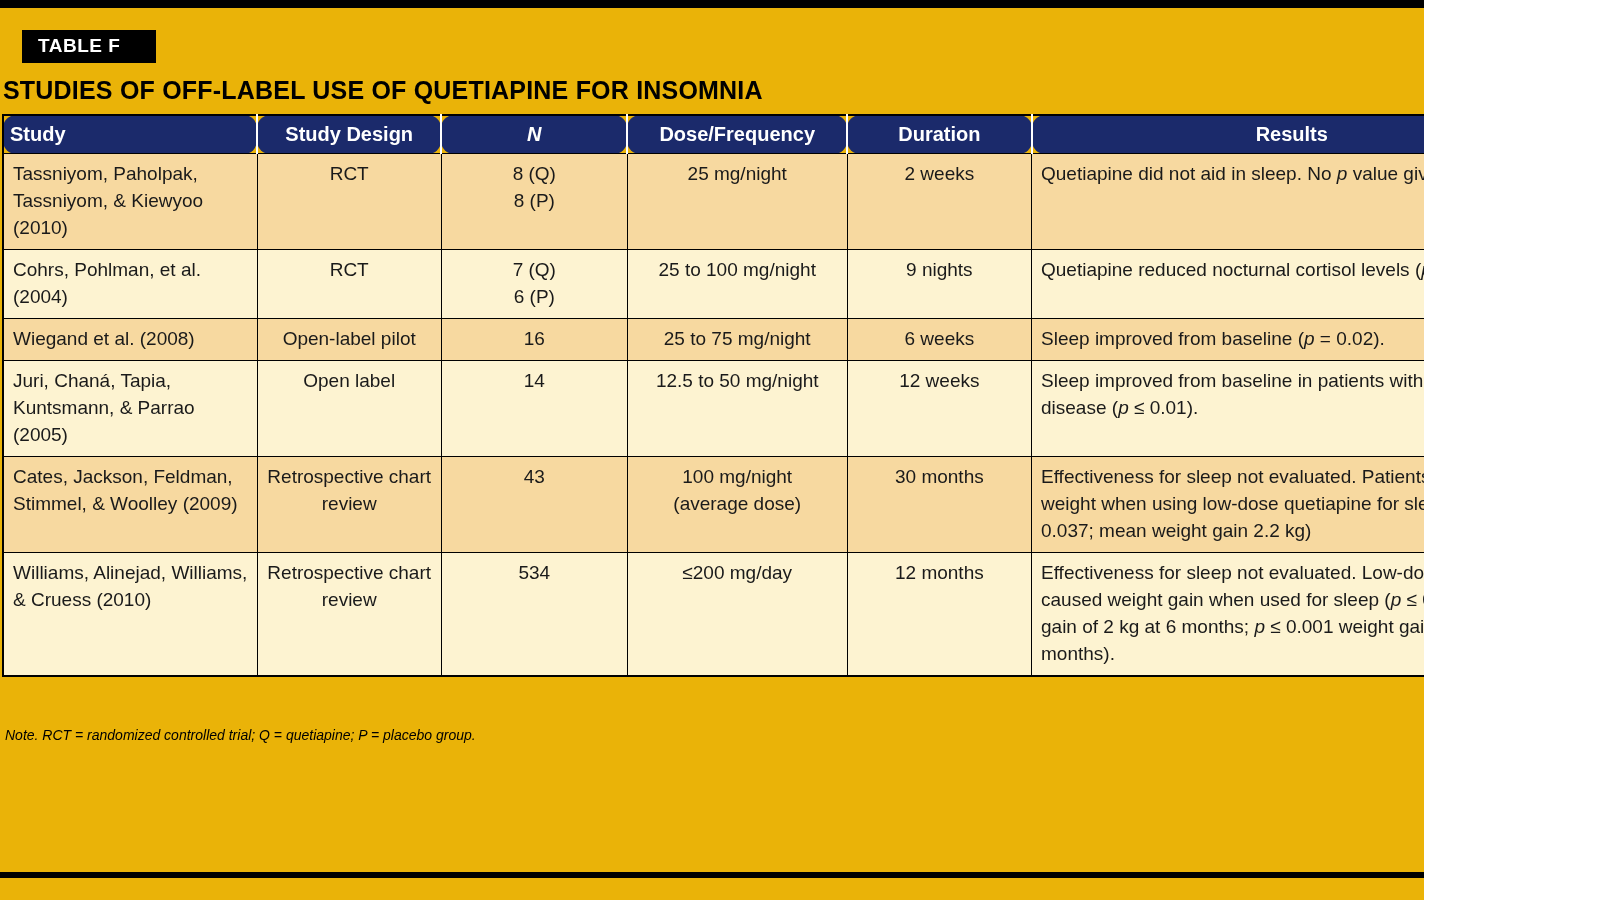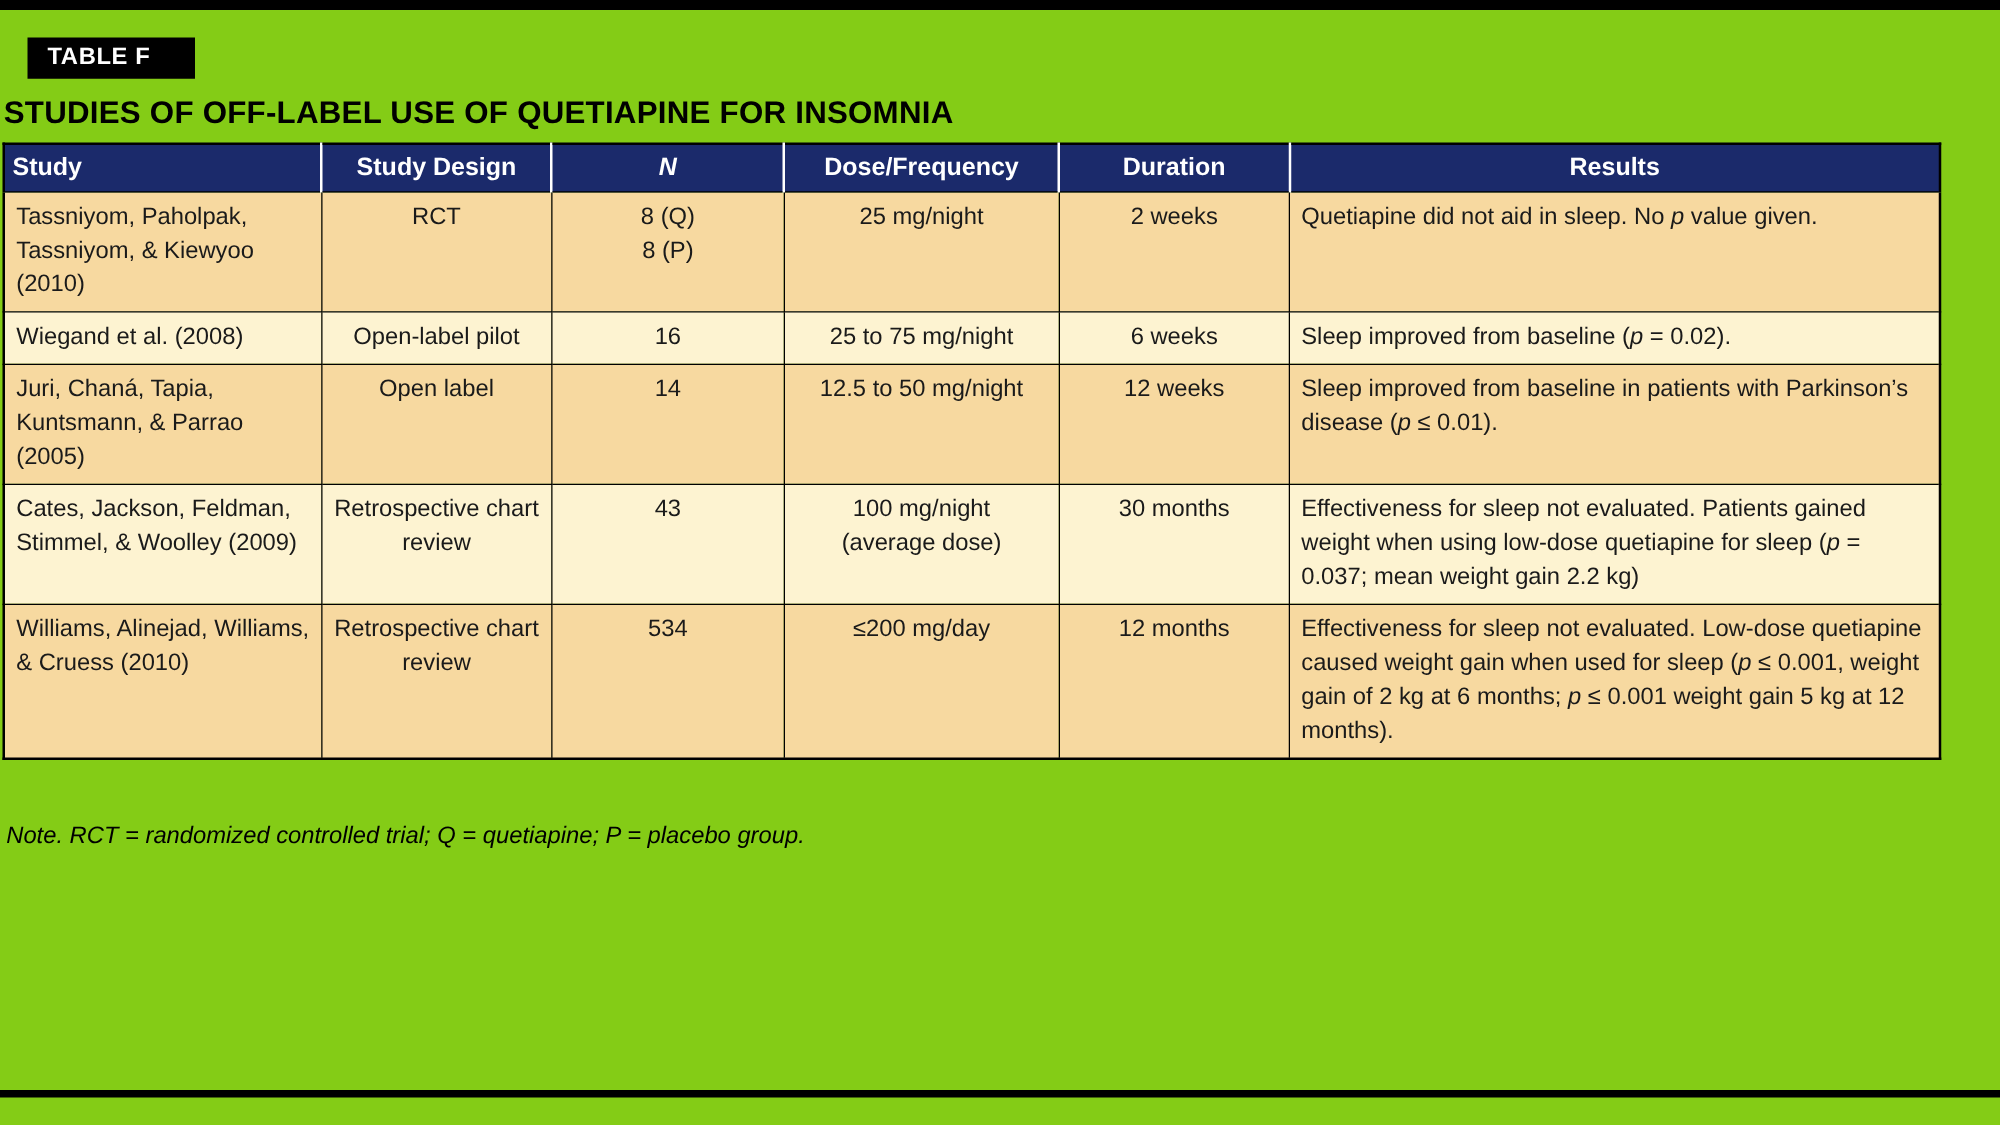--- a/index.html
+++ b/index.html
@@ -7,42 +7,42 @@
     --row-dark:#f7d9a0;
     --row-light:#fdf3d1;
     --border:#000000;
     --header-text:#ffffff;
     --body-text:#1a1a1a;
     --bar:#000000;
   }
   *{box-sizing:border-box;}
   html,body{margin:0;padding:0;background:#ffffff;}
   body{font-family:"Liberation Sans", sans-serif;}
-  .page{position:relative;width:1600px;height:900px;background:#84cc16;overflow:hidden;}
+  .page{position:relative;width:1424px;height:900px;background:#eab308;overflow:hidden;}
   .top-bar{position:absolute;top:0;left:0;width:1600px;height:8px;background:var(--bar);}
   .bottom-bar{position:absolute;left:0;bottom:22px;width:1600px;height:6px;background:var(--bar);}
   .content{padding:30px 0 0 2px;}
   .table-label{display:inline-block;background:#000;color:#fff;font-weight:bold;
     font-size:19px;letter-spacing:0.5px;padding:5px 36px 6px 16px;margin-left:20px;}
   .page-title{font-weight:bold;font-size:25px;color:#000;margin:13px 0 9px 1px;letter-spacing:0.2px;}
   table{border-collapse:collapse;width:1551px;table-layout:fixed;border:2px solid var(--border);}
   thead th{background:var(--header-bg);color:var(--header-text);font-size:20px;font-weight:bold;
     padding:7px 8px;border-left:2px solid #fff;border-right:2px solid #fff;
-    border-top:2px solid var(--border);border-bottom:1px solid var(--border);text-align:center;}
+    border-top:2px solid var(--border);border-bottom:1px solid var(--border);text-align:center;border-radius:13px;}
   thead th:first-child{border-left:2px solid var(--border);text-align:left;padding-left:6px;}
   thead th:last-child{border-right:2px solid var(--border);}
   td{border:1px solid var(--border);vertical-align:top;padding:7px 9px;
     font-size:19px;line-height:1.42;color:var(--body-text);}
   tbody tr:nth-child(odd){background:var(--row-dark);}
   tbody tr:nth-child(even){background:var(--row-light);}
   .col-study{text-align:left;}
   .col-center{text-align:center;white-space:pre-line;margin-left:21px;}
   .col-results{text-align:left;}
   .italic{font-style:italic;}
-  .note{font-style:italic;font-size:19px;color:#000;margin:50px 0 4px 3px;}
+  .note{font-style:italic;font-size:14px;color:#000;margin:50px 0 4px 3px;}
 </style>
 </head>
 <body>
 
 <div class="page">
   <div class="top-bar"></div>
 
   <div class="content">
     <div class="table-label">TABLE F</div>
     <div class="page-title">STUDIES OF OFF-LABEL USE OF QUETIAPINE FOR INSOMNIA</div>
@@ -71,20 +71,29 @@
     <td class="col-study">Tassniyom, Paholpak, Tassniyom, &amp; Kiewyoo (2010)</td>
     <td class="col-center">RCT</td>
     <td class="col-center">8 (Q)
 8 (P)</td>
     <td class="col-center">25 mg/night</td>
     <td class="col-center">2 weeks</td>
     <td class="col-results">Quetiapine did not aid in sleep. No <i>p</i> value given.</td>
   </tr>
 
 
+  <tr>
+    <td class="col-study">Cohrs, Pohlman, et al. (2004)</td>
+    <td class="col-center">RCT</td>
+    <td class="col-center">7 (Q)
+6 (P)</td>
+    <td class="col-center">25 to 100 mg/night</td>
+    <td class="col-center">9 nights</td>
+    <td class="col-results">Quetiapine reduced nocturnal cortisol levels (<i>p</i> ≤ 0.001).</td>
+  </tr>
 
   <tr>
     <td class="col-study">Wiegand et al. (2008)</td>
     <td class="col-center">Open-label pilot</td>
     <td class="col-center">16</td>
     <td class="col-center">25 to 75 mg/night</td>
     <td class="col-center">6 weeks</td>
     <td class="col-results">Sleep improved from baseline (<i>p</i> = 0.02).</td>
   </tr>
 

